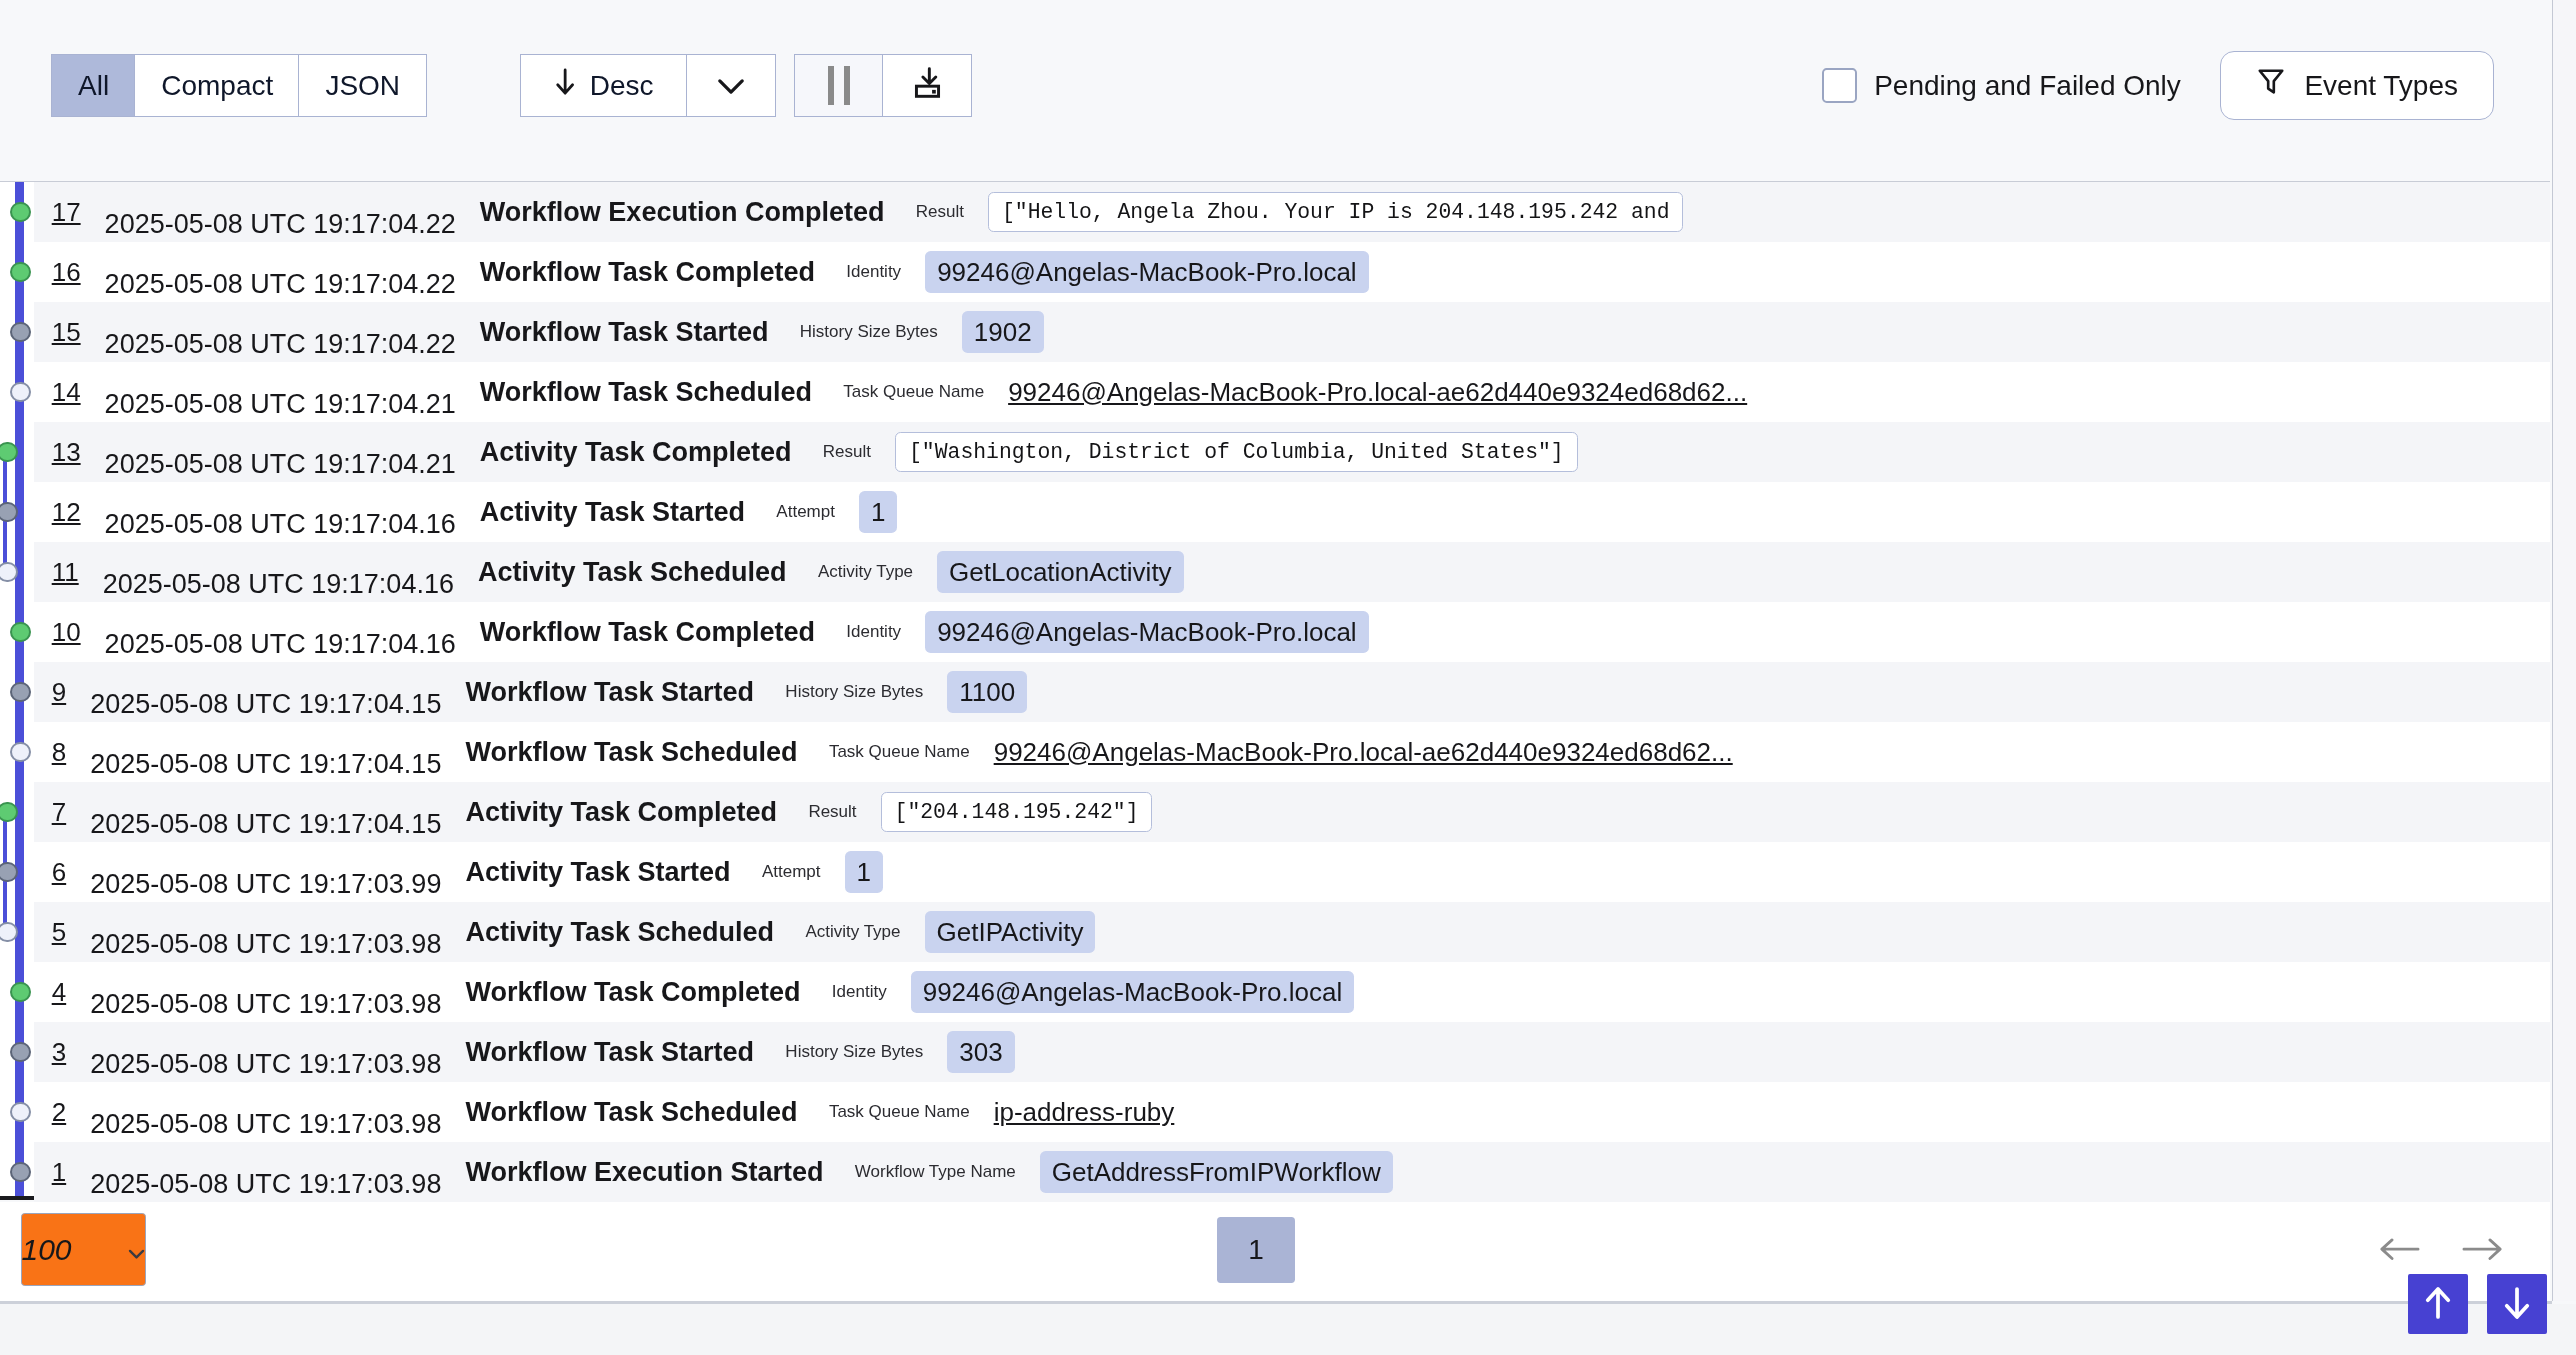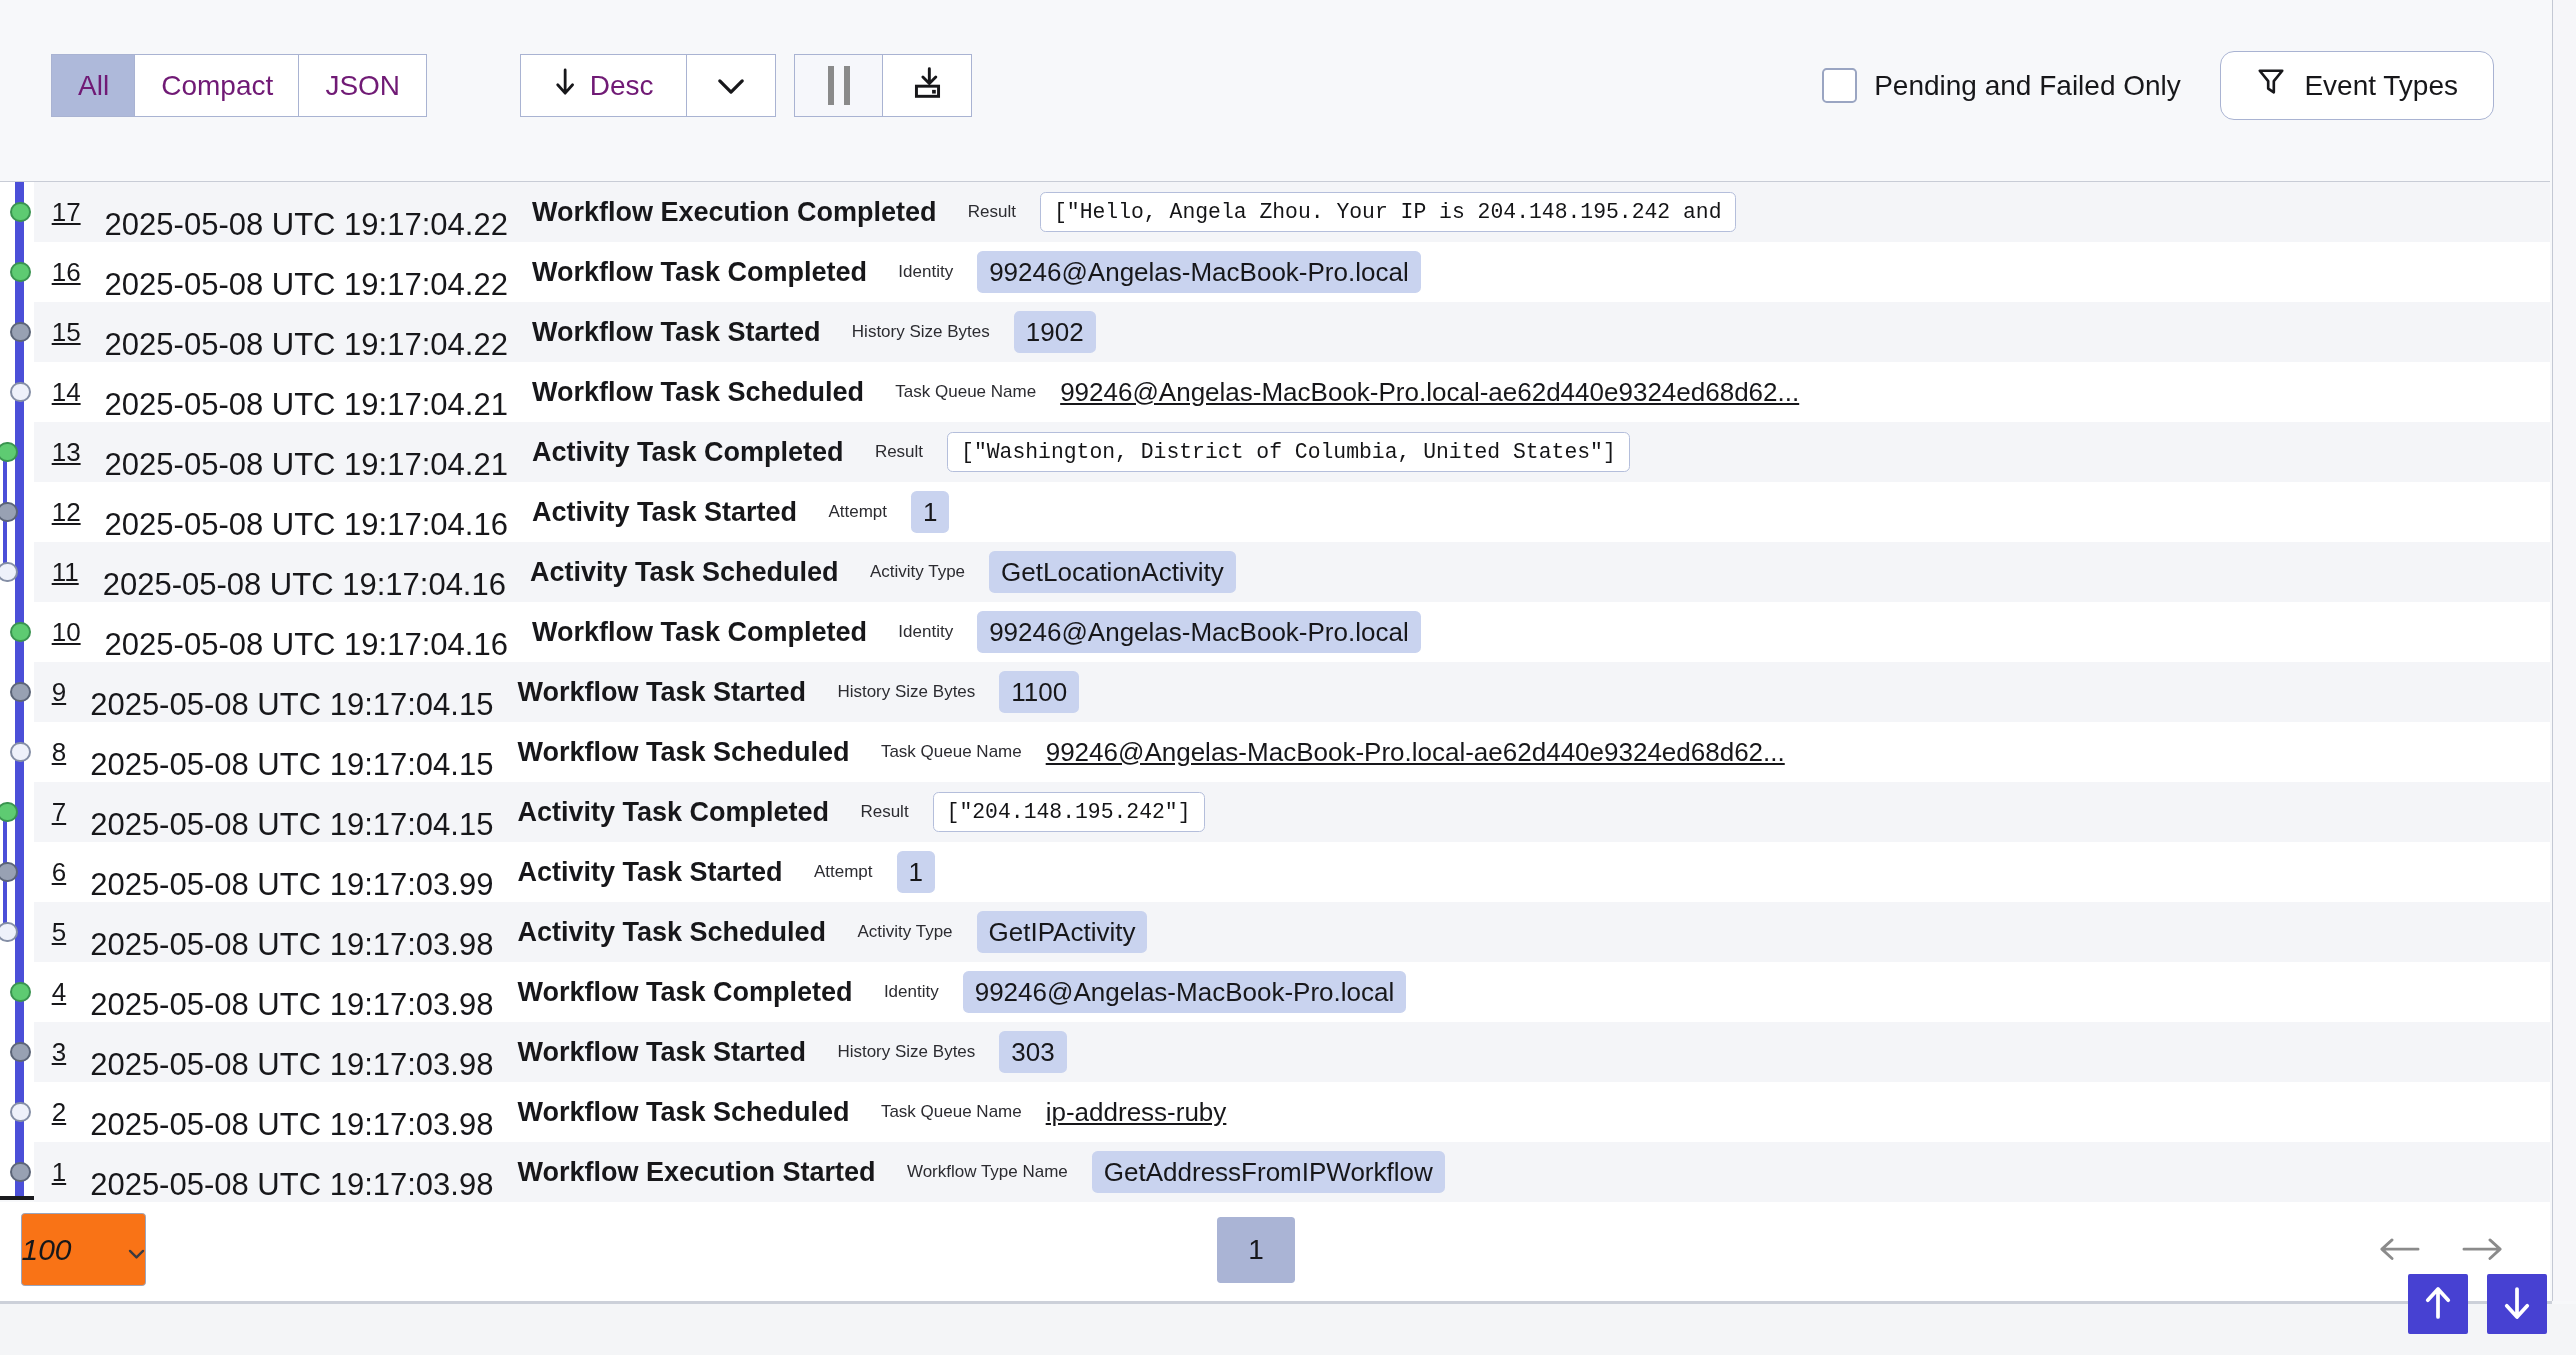--- a/index.html
+++ b/index.html
@@ -10,21 +10,21 @@
     font-family:"Liberation Sans", sans-serif;
     color:#17171a;
   }
 
   
   .toolbar { position:absolute; top:0; left:0; width:2550px; height:181px; }
   .btn-group { position:absolute; top:54px; display:flex; }
   .btn-cell {
     height:63px; display:flex; align-items:center; justify-content:center;
     background:#fff; border:1.9px solid var(--border, #a9b3d2);
-    font-size:28px; color:#701a75; margin-left:-1.9px; cursor:pointer;
+    font-size:28px; color:#0f172a; margin-left:-1.9px; cursor:pointer;
   }
   .btn-cell:first-child { margin-left:0; }
   .tab-group { left:51px; }
   .tab-group .btn-cell { padding:0 26px; }
   .tab-group .selected { background:var(--selected_tab_bg, #aeb9da); }
   .sort-group { left:520px; }
   .sort-cell { width:168px; gap:13px; }
   .chev-cell { width:90px; }
   .action-group { left:794px; }
   .action-cell { width:90px; }
@@ -58,21 +58,21 @@
     position:absolute; top:19.5px; width:20.5px; height:20.5px; border-radius:50%;
     border:2.8px solid; z-index:3;
   }
   .marker.main { left:-24px; }
   .marker.grouped { left:-37px; }
   .marker.completed { background:var(--marker_completed,#5ecb72); border-color:var(--marker_completed_border,#3a9450); }
   .marker.started { background:var(--marker_started,#98a1b3); border-color:var(--marker_started_border,#5c6578); }
   .marker.scheduled { background:var(--marker_scheduled,#eef1fa); border-color:var(--marker_scheduled_border,#858fa6); }
 
   .eid { font-size:26px; color:#17171a; text-decoration:underline; }
-  .time { font-size:31px; white-space:nowrap;margin-top:25px; }
+  .time { font-size:27px; white-space:nowrap;margin-top:25px; }
   .name { font-size:27px; font-weight:700; white-space:nowrap; }
   .dlabel { font-size:17px; color:#2c2c31; margin-left:7.4px; white-space:nowrap; }
   .dvalue { white-space:nowrap; }
   .dvalue.badge { font-size:26px; background:var(--badge_bg,#c9d3ef); border-radius:5.6px; padding:5.6px 12px; }
   .dvalue.link { font-size:26px; text-decoration:underline; cursor:pointer; }
   .dvalue.input {
     font-family:"Liberation Mono","DejaVu Sans Mono",monospace; font-size:21.4px;
     border:1.9px solid #b4bedb; border-radius:5.6px; background:#fff; padding:7.4px 13px; color:#141416;
     max-width:721px; overflow:hidden;
   }

